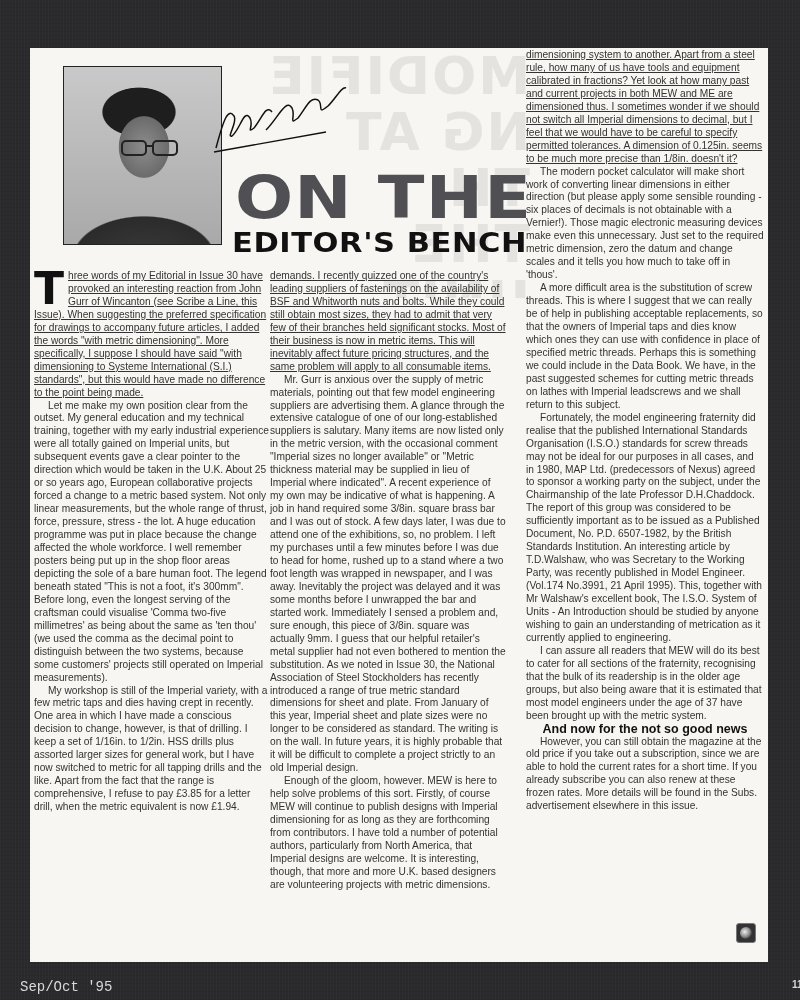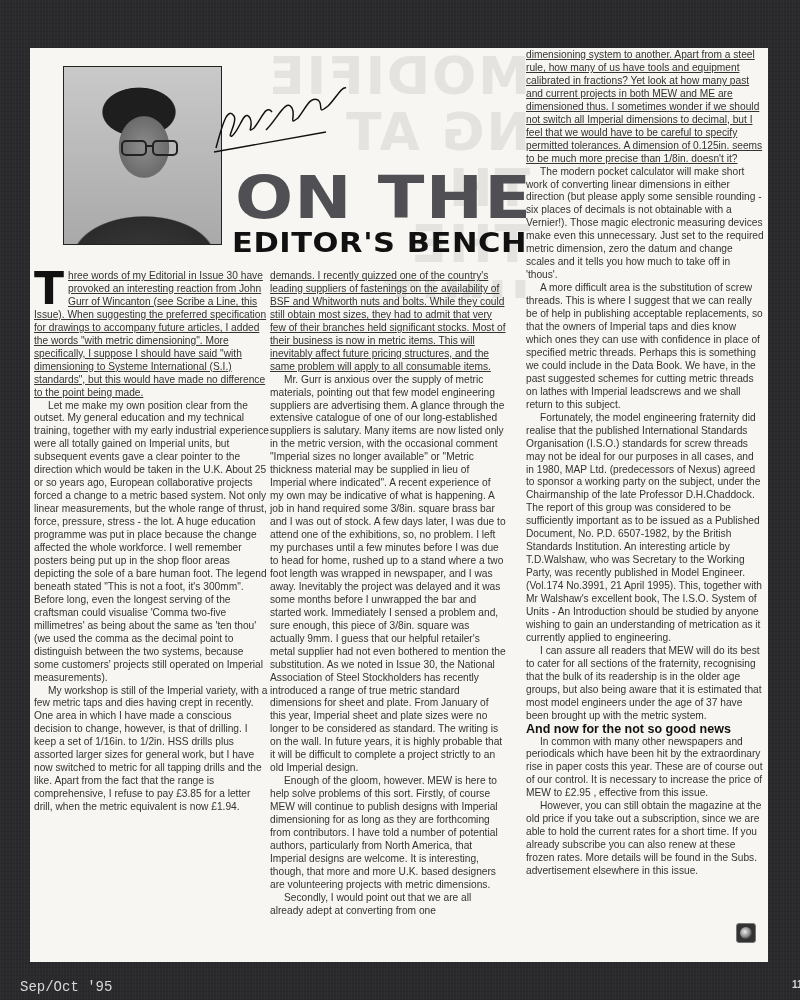--- a/index.html
+++ b/index.html
@@ -60,21 +60,21 @@
   .col p { margin:0; text-indent:14px; }
   .col p.first { text-indent:0;text-decoration:underline; }
   .col1 { left:4px; top:222px; }
   .col2 { left:240px; top:222px; }
   .col3 { left:496px; top:1px; width:238px; }
   .dropcap {
     float:left; font-family:"DejaVu Sans", sans-serif; font-weight:bold;
     font-size:44px; line-height:36px; margin:1px 4px 0 0; color:#111;
   }
   .subhead {
-    font-weight:bold; font-size:12.5px; color:#111; margin:12px 0 8px 0; text-indent:0 !important;
+    font-weight:bold; font-size:12.5px; color:#111; margin:12px 0 8px 0; text-indent:0 !important;text-align:center;
   }
   .endmark {
     position:absolute; left:706px; top:875px; width:18px; height:18px;
     border-radius:3px; background:#333; border:1px solid #777;
   }
   .endmark::after {
     content:""; position:absolute; left:3px; top:3px; width:12px; height:12px; border-radius:50%;
     background:radial-gradient(circle at 40% 40%, #eee 0%, #888 50%, #222 80%);
   }
   .footer-left {
@@ -116,31 +116,29 @@
     <span class="dropcap">T</span>
     <p class="first">hree words of my Editorial in Issue 30 have provoked an interesting reaction from John Gurr of Wincanton (see Scribe a Line, this Issue). When suggesting the preferred specification for drawings to accompany future articles, I added the words "with metric dimensioning". More specifically, I suppose I should have said "with dimensioning to Systeme International (S.I.) standards", but this would have made no difference to the point being made.</p>
     <p>Let me make my own position clear from the outset. My general education and my technical training, together with my early industrial experience were all totally gained on Imperial units, but subsequent events gave a clear pointer to the direction which would be taken in the U.K. About 25 or so years ago, European collaborative projects forced a change to a metric based system. Not only linear measurements, but the whole range of thrust, force, pressure, stress - the lot. A huge education programme was put in place because the change affected the whole workforce. I well remember posters being put up in the shop floor areas depicting the sole of a bare human foot. The legend beneath stated "This is not a foot, it's 300mm". Before long, even the longest serving of the craftsman could visualise 'Comma two-five millimetres' as being about the same as 'ten thou' (we used the comma as the decimal point to distinguish between the two systems, because some customers' projects still operated on Imperial measurements).</p>
     <p>My workshop is still of the Imperial variety, with a few metric taps and dies having crept in recently. One area in which I have made a conscious decision to change, however, is that of drilling. I keep a set of 1/16in. to 1/2in. HSS drills plus assorted larger sizes for general work, but I have now switched to metric for all tapping drills and the like. Apart from the fact that the range is comprehensive, I refuse to pay £3.85 for a letter drill, when the metric equivalent is now £1.94.</p>
   </div>
 
   <div class="col col2">
     <p class="first">demands. I recently quizzed one of the country's leading suppliers of fastenings on the availability of BSF and Whitworth nuts and bolts. While they could still obtain most sizes, they had to admit that very few of their branches held significant stocks. Most of their business is now in metric items. This will inevitably affect future pricing structures, and the same problem will apply to all consumable items.</p>
     <p>Mr. Gurr is anxious over the supply of metric materials, pointing out that few model engineering suppliers are advertising them. A glance through the extensive catalogue of one of our long-established suppliers is salutary. Many items are now listed only in the metric version, with the occasional comment "Imperial sizes no longer available" or "Metric thickness material may be supplied in lieu of Imperial where indicated". A recent experience of my own may be indicative of what is happening. A job in hand required some 3/8in. square brass bar and I was out of stock. A few days later, I was due to attend one of the exhibitions, so, no problem. I left my purchases until a few minutes before I was due to head for home, rushed up to a stand where a two foot length was wrapped in newspaper, and I was away. Inevitably the project was delayed and it was some months before I unwrapped the bar and started work. Immediately I sensed a problem and, sure enough, this piece of 3/8in. square was actually 9mm. I guess that our helpful retailer's metal supplier had not even bothered to mention the substitution. As we noted in Issue 30, the National Association of Steel Stockholders has recently introduced a range of true metric standard dimensions for sheet and plate. From January of this year, Imperial sheet and plate sizes were no longer to be considered as standard. The writing is on the wall. In future years, it is highly probable that it will be difficult to complete a project strictly to an old Imperial design.</p>
     <p>Enough of the gloom, however. MEW is here to help solve problems of this sort. Firstly, of course MEW will continue to publish designs with Imperial dimensioning for as long as they are forthcoming from contributors. I have told a number of potential authors, particularly from North America, that Imperial designs are welcome. It is interesting, though, that more and more U.K. based designers are volunteering projects with metric dimensions.</p>
-    <p>Secondly, I would point out that we are all already adept at converting from one</p>
   </div>
 
   <div class="col col3">
     <p class="first">dimensioning system to another. Apart from a steel rule, how many of us have tools and equipment calibrated in fractions? Yet look at how many past and current projects in both MEW and ME are dimensioned thus. I sometimes wonder if we should not switch all Imperial dimensions to decimal, but I feel that we would have to be careful to specify permitted tolerances. A dimension of 0.125in. seems to be much more precise than 1/8in. doesn't it?</p>
     <p>The modern pocket calculator will make short work of converting linear dimensions in either direction (but please apply some sensible rounding - six places of decimals is not obtainable with a Vernier!). Those magic electronic measuring devices make even this unnecessary. Just set to the required metric dimension, zero the datum and change scales and it tells you how much to take off in 'thous'.</p>
     <p>A more difficult area is the substitution of screw threads. This is where I suggest that we can really be of help in publishing acceptable replacements, so that the owners of Imperial taps and dies know which ones they can use with confidence in place of specified metric threads. Perhaps this is something we could include in the Data Book. We have, in the past suggested schemes for cutting metric threads on lathes with Imperial leadscrews and we shall return to this subject.</p>
     <p>Fortunately, the model engineering fraternity did realise that the published International Standards Organisation (I.S.O.) standards for screw threads may not be ideal for our purposes in all cases, and in 1980, MAP Ltd. (predecessors of Nexus) agreed to sponsor a working party on the subject, under the Chairmanship of the late Professor D.H.Chaddock. The report of this group was considered to be sufficiently important as to be issued as a Published Document, No. P.D. 6507-1982, by the British Standards Institution. An interesting article by T.D.Walshaw, who was Secretary to the Working Party, was recently published in Model Engineer. (Vol.174 No.3991, 21 April 1995). This, together with Mr Walshaw's excellent book, The I.S.O. System of Units - An Introduction should be studied by anyone wishing to gain an understanding of metrication as it currently applied to engineering.</p>
     <p>I can assure all readers that MEW will do its best to cater for all sections of the fraternity, recognising that the bulk of its readership is in the older age groups, but also being aware that it is estimated that most model engineers under the age of 37 have been brought up with the metric system.</p>
     <p class="subhead">And now for the not so good news</p>
-    <p>In common with many other newspapers and periodicals which have been hit by the extraordinary rise in paper costs this year. These are of course out of our control. It is necessary to increase the price of MEW to £2.95 , effective from this issue.</p>
     <p>However, you can still obtain the magazine at the old price if you take out a subscription, since we are able to hold the current rates for a short time. If you already subscribe you can also renew at these frozen rates. More details will be found in the Subs. advertisement elsewhere in this issue.</p>
   </div>
 
   <div class="endmark"></div>
 </div>
 
 <div class="footer-left">Sep/Oct '95</div>
 <div class="footer-right">11</div>
 
 </body></html>

